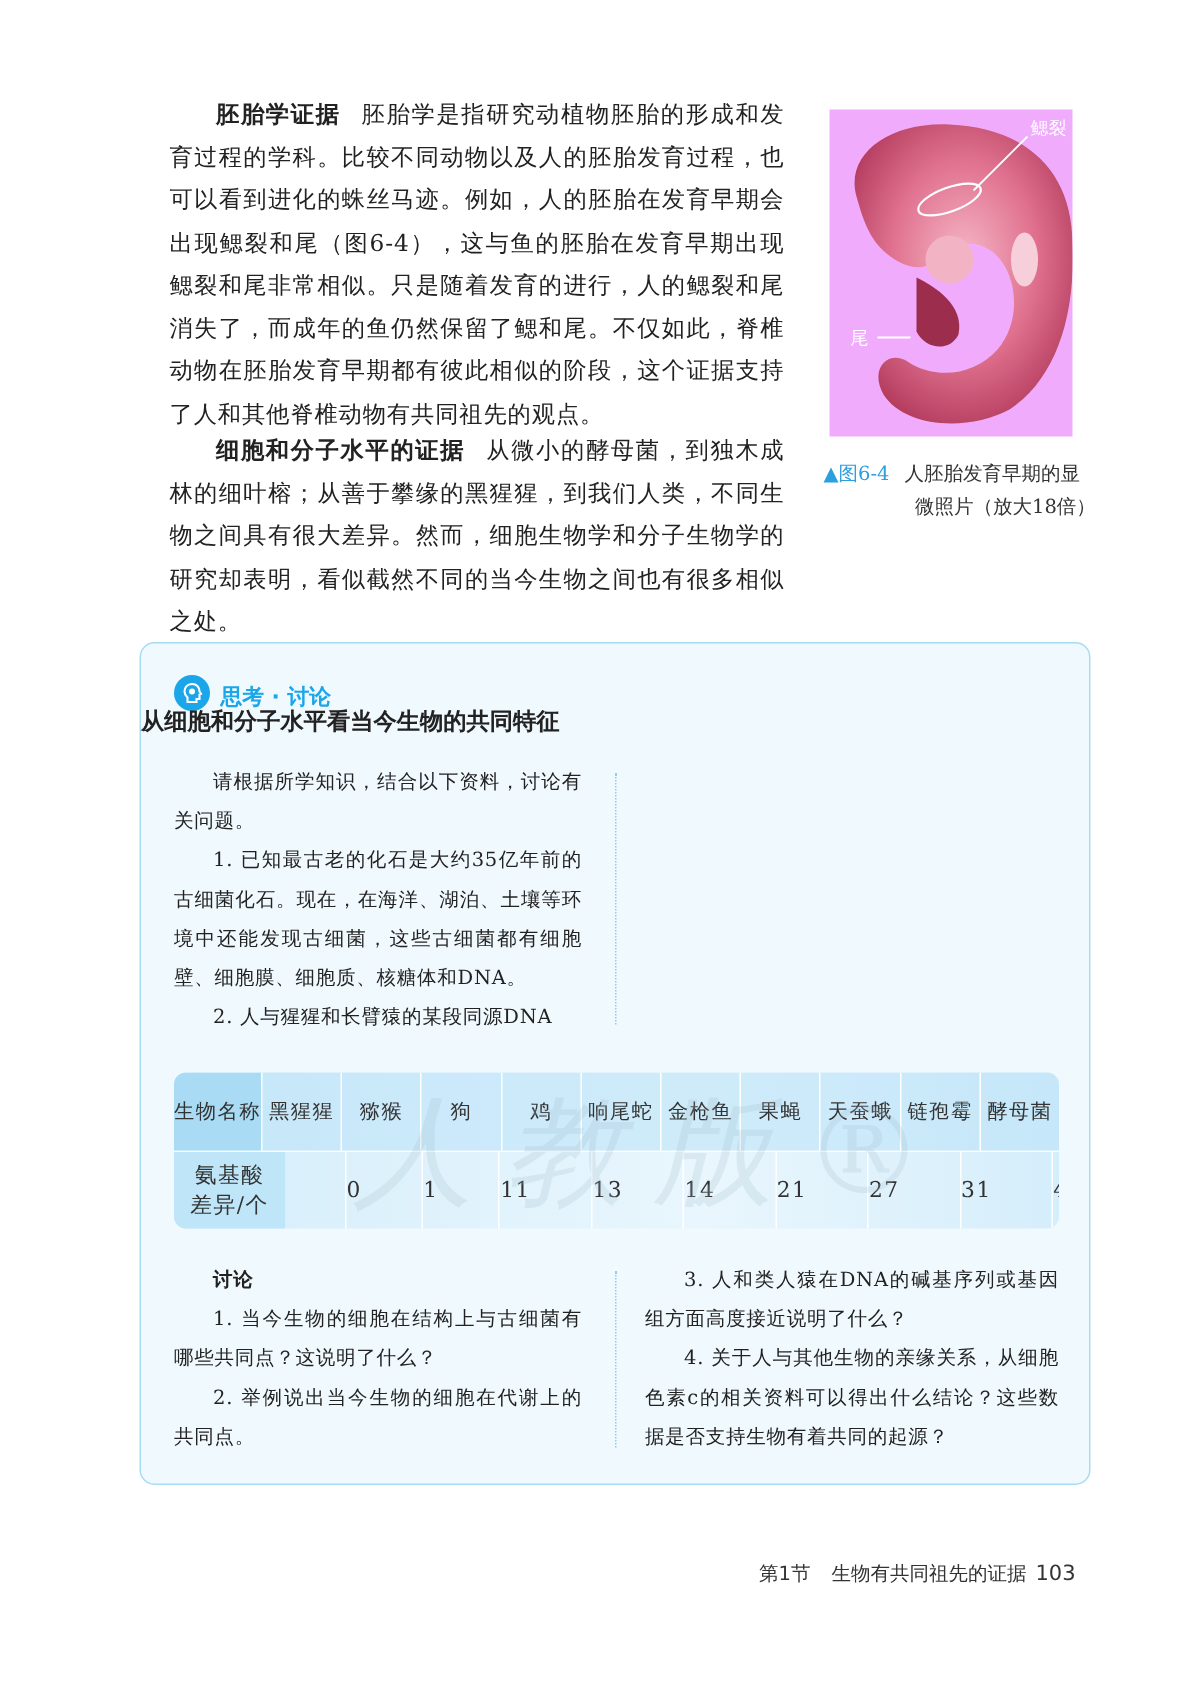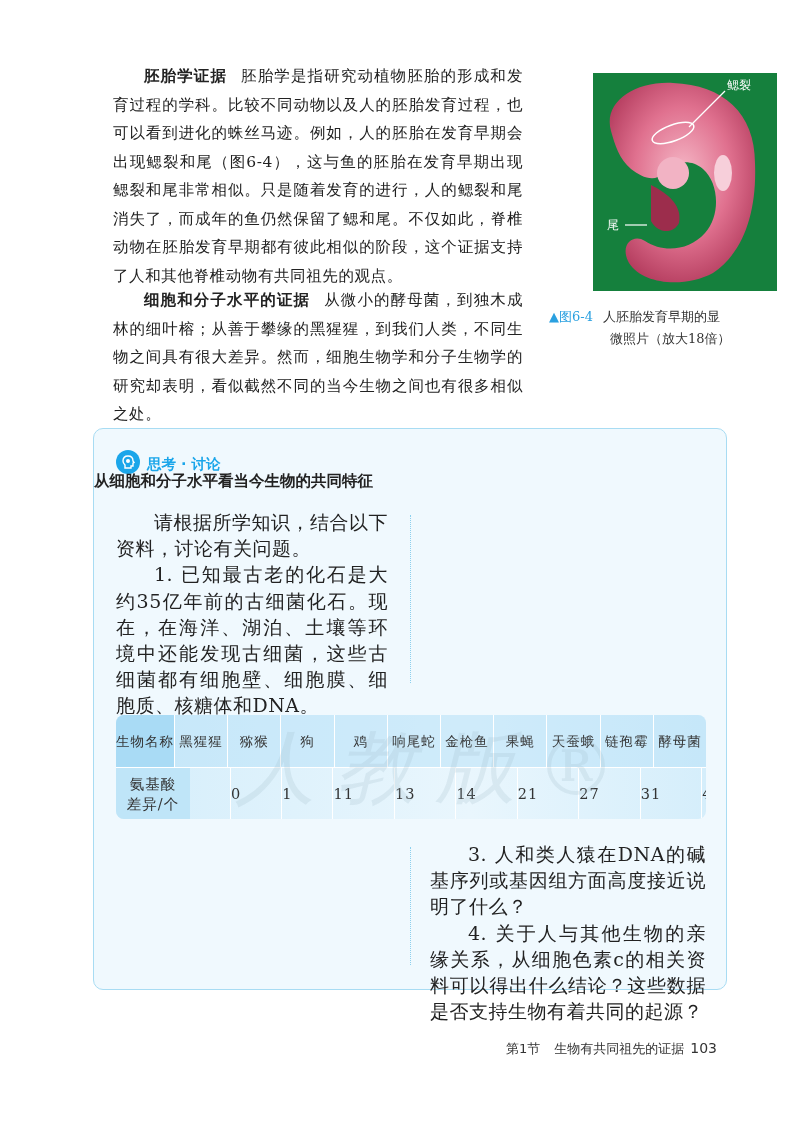--- a/index.html
+++ b/index.html
@@ -4,32 +4,32 @@
 <style>
   html, body { margin: 0; padding: 0; }
   body { width: 800px; height: 1122px; background: #ffffff; position: relative; overflow: hidden;
     font-family: "DejaVu Serif", "Liberation Serif", serif; color: #222; }
   .para { position: absolute; left: 113px; width: 410px; font-size: 15.5px; line-height: 28.5px; letter-spacing: 0.6px; text-align: justify; }
   .para .head { font-family: "DejaVu Sans", "Liberation Sans", sans-serif; font-weight: bold; margin-right: 14px; }
   .indent { text-indent: 2em; }
   #p1 { top: 62px; }
   #p2 { top: 286px; }
 
-  .figure { position: absolute; left: 553px; top: 73px; width: 184px; height: 218px; background: #15803d; overflow: hidden; margin-left: 40px; }
+  .figure { position: absolute; left: 553px; top: 73px; width: 162px; height: 218px; background: #f0abfc; overflow: hidden; }
   .figure svg { display: block; }
   .fig-caption { position: absolute; left: 549px; top: 306px; width: 190px; font-size: 13px; line-height: 22px; color: #333; }
   .fig-caption .num { color: #2aa0e0; margin-right: 10px; }
   .fig-caption .line2 { padding-left: 61px; display: block; }
 
   .box { position: absolute; left: 93px; top: 428px; width: 632px; height: 560px; background: #f0f9fe; border: 1.5px solid #a8dcf3; border-radius: 10px; }
   .box-tag { position: absolute; left: 22px; top: 21px; display: flex; align-items: flex-end; gap: 7px; }
   .box-tag .bulb { width: 24px; height: 24px; border-radius: 50%; background: #1ba6ea; display: flex; align-items: center; justify-content: center; }
   .box-tag .label { color: #1ba6ea; font-family: "DejaVu Sans", "Liberation Sans", sans-serif; font-weight: bold; font-size: 14.5px; }
   .box-title { position: absolute; left: 0; top: 42px; width: 100%; text-align: left; font-family: "DejaVu Sans", "Liberation Sans", sans-serif; font-weight: bold; font-size: 15.5px; color: #222; }
-  .col { position: absolute; font-size: 19px; line-height: 26.2px; letter-spacing: 0.5px; text-align: justify; }
+  .col { position: absolute; font-size: 13px; line-height: 26.2px; letter-spacing: 0.5px; text-align: justify; }
   .col-left { left: 22px; width: 272px; }
   .col-right { left: 336px; width: 276px; }
   .divider { position: absolute; left: 316px; width: 0; border-left: 1.5px dotted #8cd0ee; }
 
   .table { position: absolute; left: 22px; top: 286px; width: 590px; height: 104px; border-radius: 8px; overflow: hidden;
     background: linear-gradient(90deg, #d5eefb 0%, #e9f6fd 60%, #d5eefb 100%); }
   .trow { display: flex; height: 52px; }
   .trow + .trow { border-top: 1.5px solid #ffffff; gap: 40px; }
   .cell { flex: 1; display: flex; align-items: center; justify-content: center; font-size: 13.5px; color: #333; letter-spacing: 1px; border-left: 1.5px solid #ffffff; text-align: center; line-height: 20px; }
   .cell.first { flex: 0 0 58px; border-left: none; }
@@ -119,20 +119,25 @@
       <div class="cell">13</div>
       <div class="cell">14</div>
       <div class="cell">21</div>
       <div class="cell">27</div>
       <div class="cell">31</div>
       <div class="cell">43</div>
       <div class="cell">44</div>
     </div>
   </div>
 
+  <div class="col col-left" style="top:412px;">
+    <div class="indent disc-title">讨论</div>
+    <div class="indent">1. 当今生物的细胞在结构上与古细菌有哪些共同点？这说明了什么？</div>
+    <div class="indent">2. 举例说出当今生物的细胞在代谢上的共同点。</div>
+  </div>
   <div class="divider" style="top:418px; height:118px;"></div>
   <div class="col col-right" style="top:412px;">
     <div class="indent">3. 人和类人猿在DNA的碱基序列或基因组方面高度接近说明了什么？</div>
     <div class="indent">4. 关于人与其他生物的亲缘关系，从细胞色素c的相关资料可以得出什么结论？这些数据是否支持生物有着共同的起源？</div>
   </div>
 </div>
 
 <div class="footer">
   <span class="section">第1节</span><span>生物有共同祖先的证据</span><span class="page">103</span>
 </div>

